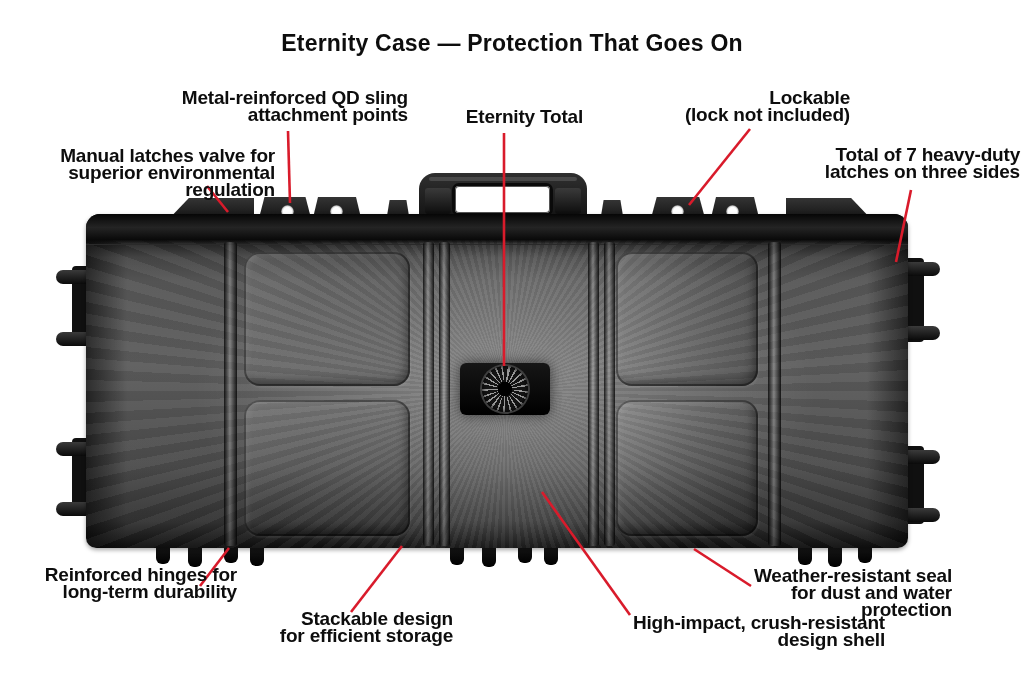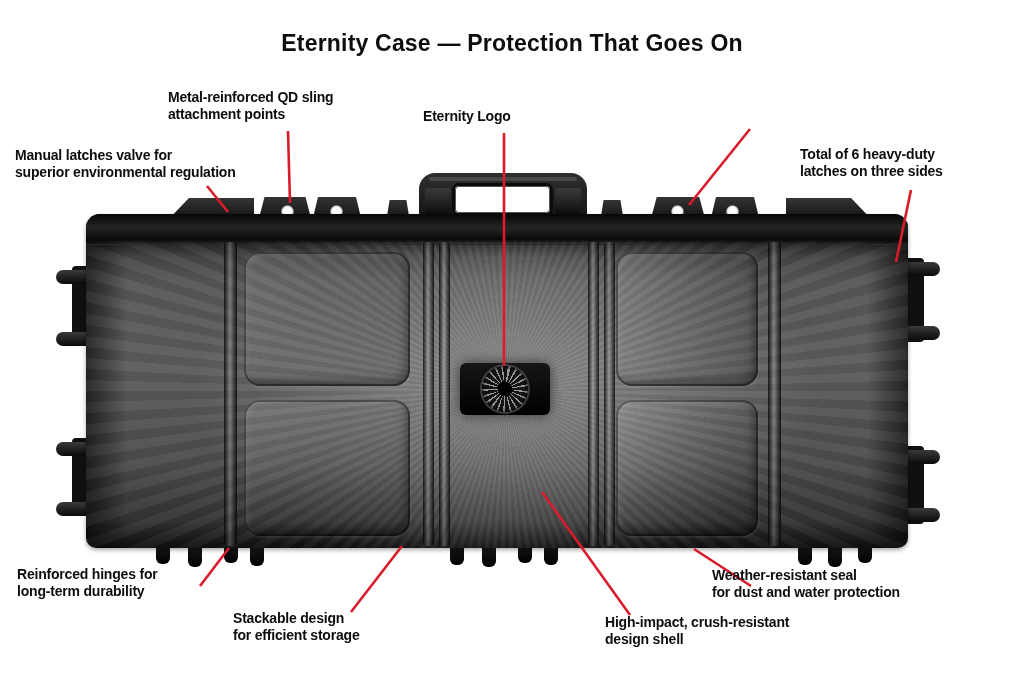--- a/index.html
+++ b/index.html
@@ -3,22 +3,22 @@
 <meta charset="utf-8">
 <style>
   html,body{margin:0;padding:0;background:#fff;}
   body{width:1024px;height:683px;position:relative;overflow:hidden;
        font-family:"Liberation Sans","DejaVu Sans",sans-serif;}
   .scene{position:absolute;inset:0;border-radius:11px;}
 
   
   .page-title{position:absolute;top:30px;left:0;width:1024px;text-align:center;
     font-size:23px;font-weight:bold;color:#0d0d0d;letter-spacing:.2px;}
-  .callout{position:absolute;font-size:14px;line-height:17px;font-weight:bold;
-    color:#0d0d0d;text-align:left;white-space:pre-line;letter-spacing:-.2px;z-index:6;}
+  .callout{position:absolute;font-size:19px;line-height:17px;font-weight:bold;
+    color:#0d0d0d;text-align:right;white-space:pre-line;letter-spacing:-.2px;z-index:6;}
   .c-qd{left:168px;top:89px;width:240px;}
   .c-logo{left:423px;top:108px;width:160px;}
   .c-lock{left:650px;top:89px;width:200px;}
   .c-valve{left:15px;top:147px;width:260px;}
   .c-latch{left:800px;top:146px;width:220px;}
   .c-hinge{left:17px;top:566px;width:220px;}
   .c-stack{left:233px;top:610px;width:220px;}
   .c-seal{left:712px;top:567px;width:240px;}
   .c-shell{left:605px;top:614px;width:280px;}
 
@@ -171,24 +171,26 @@
     <line class="leader" x1="207" y1="186" x2="228" y2="212" stroke="#d91b2b"></line>
     <line class="leader" x1="911" y1="190" x2="896" y2="262" stroke="#d91b2b"></line>
     <line class="leader" x1="200" y1="586" x2="229" y2="548" stroke="#d91b2b"></line>
     <line class="leader" x1="351" y1="612" x2="402" y2="546" stroke="#d91b2b"></line>
     <line class="leader" x1="751" y1="586" x2="694" y2="549" stroke="#d91b2b"></line>
     <line class="leader" x1="630" y1="615" x2="542" y2="492" stroke="#d91b2b"></line>
   </svg>
 
   <div class="callout c-qd">Metal-reinforced QD sling
 attachment points</div>
-  <div class="callout c-logo">Eternity Logo</div>
+  <div class="callout c-logo">Eternity Total</div>
+  <div class="callout c-lock">Lockable
+(lock not included)</div>
   <div class="callout c-valve">Manual latches valve for
 superior environmental regulation</div>
-  <div class="callout c-latch">Total of 6 heavy-duty
+  <div class="callout c-latch">Total of 7 heavy-duty
 latches on three sides</div>
   <div class="callout c-hinge">Reinforced hinges for
 long-term durability</div>
   <div class="callout c-stack">Stackable design
 for efficient storage</div>
   <div class="callout c-seal">Weather-resistant seal
 for dust and water protection</div>
   <div class="callout c-shell">High-impact, crush-resistant
 design shell</div>
 

